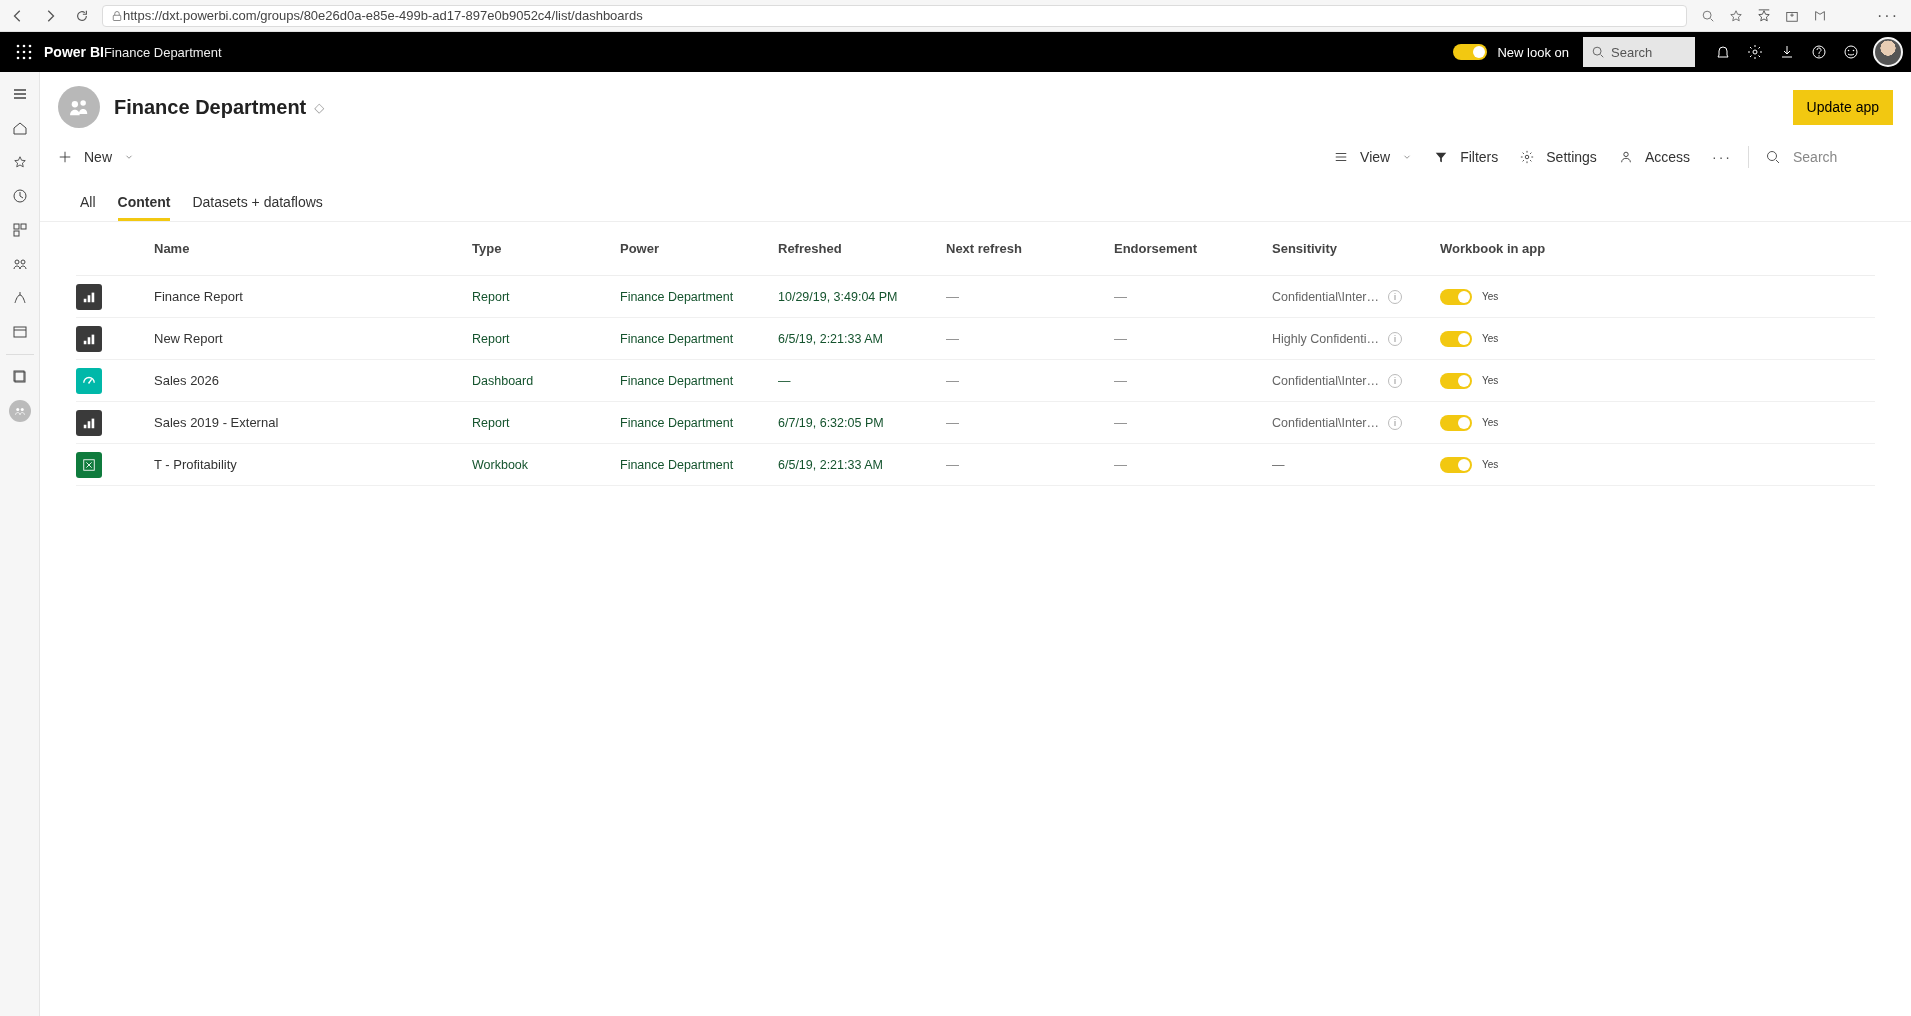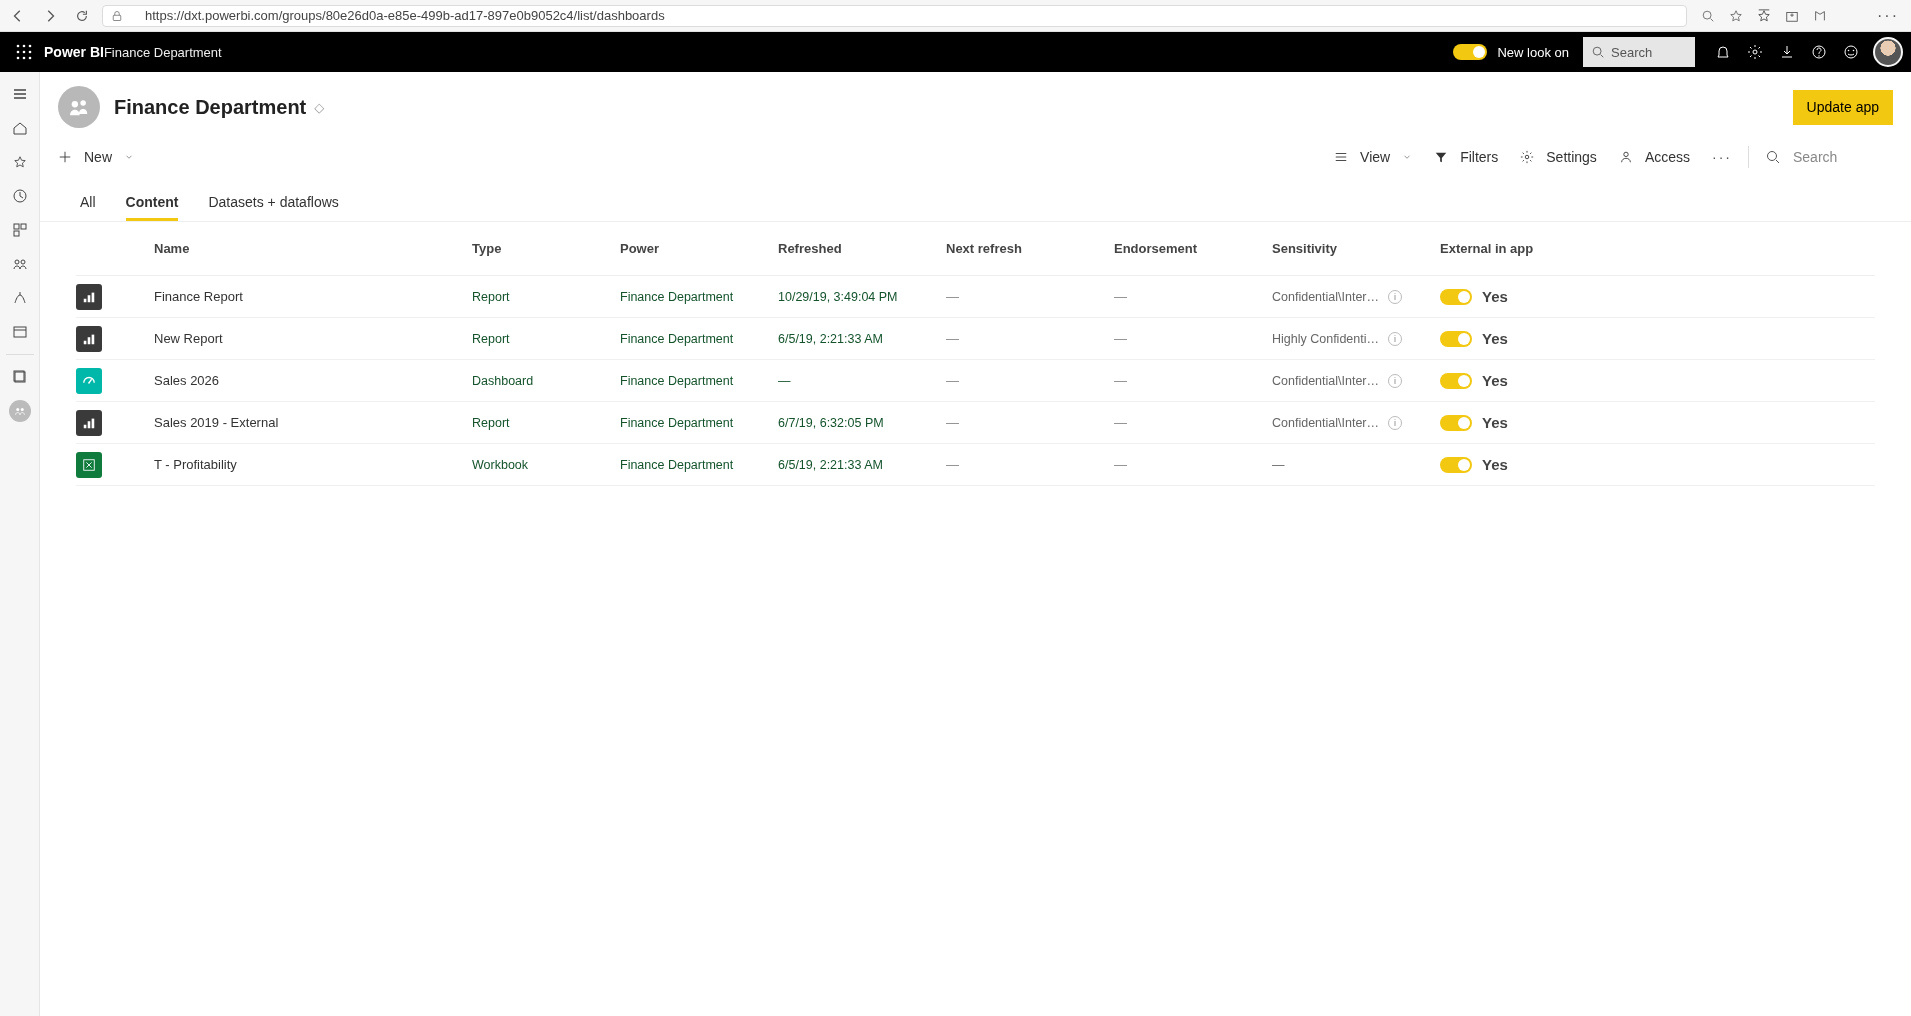--- a/index.html
+++ b/index.html
@@ -1,21 +1,21 @@
 <!DOCTYPE html>
 <html><head>
 <meta charset="utf-8">
 <style>
 * { box-sizing: border-box; margin: 0; padding: 0; font-family: "Segoe UI", sans-serif; }
 body { background:#fff; overflow:hidden; }
 
 
 .browser-bar { height:32px; display:flex; align-items:center; padding:0 6px; gap:8px; border-bottom:1px solid #e0e0e0; background:#f6f6f6; }
 .browser-bar .nav-ico { width:24px; height:24px; display:flex; align-items:center; justify-content:center; color:#555; cursor:pointer; }
-.browser-bar .addr { flex:1; display:flex; align-items:center; gap:22px; background:#fff; border:1px solid #dcdcdc; border-radius:4px; height:22px; padding:0 8px; font-size:13px; color:#444; }
+.browser-bar .addr { flex:1; display:flex; align-items:center; gap:0; background:#fff; border:1px solid #dcdcdc; border-radius:4px; height:22px; padding:0 8px; font-size:13px; color:#444; }
 .browser-bar .right-icons { display:flex; align-items:center; gap:14px; padding:0 6px; color:#555; }
 .browser-bar svg, .topbar svg, .toolbar svg, .leftnav svg, .page-header svg { display:block; }
 
 
 .topbar { height:40px; background:#000; color:#fff; display:flex; align-items:center; padding:0 8px; }
 .topbar .waffle { width:32px; height:32px; display:flex; align-items:center; justify-content:center; cursor:pointer; }
 .topbar .brand { font-size:14px; font-weight:600; margin-left:4px; }
 .topbar .crumb { font-size:13px; color:#eee; }
 .topbar .spacer { flex:1; }
 .topbar .toggle { width:34px; height:16px; background:#f2c811; border-radius:8px; position:relative; margin-right:10px; cursor:pointer; }
@@ -45,41 +45,41 @@
 
 .toolbar { display:flex; align-items:center; padding:18px 18px 10px 18px; font-size:14px; color:#333; }
 .toolbar .tool { display:flex; align-items:center; gap:12px; cursor:pointer; }
 .toolbar .gap { width:22px; }
 .toolbar .spacer { flex:1; }
 .toolbar .sep { width:1px; height:22px; background:#ddd; margin:0 16px; }
 .toolbar input.search { border:none; outline:none; font-size:14px; width:100px; color:#444; }
 .toolbar input.search::placeholder { color:#888; }
 
 
-.tabs { display:flex; gap:30px; padding:0 40px; border-bottom:1px solid #eee; font-size:14px; margin-top:8px; }
+.tabs { display:flex; gap:22px; padding:0 40px; border-bottom:1px solid #eee; font-size:14px; margin-top:8px; }
 .tabs .tab { padding:8px 0; cursor:pointer; color:#333; }
 .tabs .tab.active { font-weight:600; border-bottom:3px solid #f2c811; }
 
 
 .grid { padding:0 36px; }
 .grid .head, .grid .row { display:grid; grid-template-columns:50px 290px 120px 130px 140px 140px 130px 140px 170px; align-items:center; font-size:13px;gap:28px; }
 .grid .head { color:#444; font-weight:600; height:54px; border-bottom:1px solid #eee; }
 .grid .row { height:42px; border-bottom:1px solid #f0f0f0; color:#333; }
 .grid .row .muted { color:#14532d; font-size:12.5px; }
 .grid .row .dash { color:#888; }
 .type-ico { width:26px; height:26px; border-radius:3px; display:flex; align-items:center; justify-content:center; color:#fff; }
 .type-report { background:#3a3a3a; }
 .type-dashboard { background:#00b8a9; }
 .type-workbook { background:#0f7b3d; }
 .sens { display:flex; align-items:center; gap:6px; color:#666; font-size:12.5px; }
 .sens .info { width:14px;height:14px;border:1px solid #bbb;border-radius:50%;display:flex;align-items:center;justify-content:center;font-size:9px;color:#888; }
 .incl { display:flex; align-items:center; gap:10px; }
 .incl .sw { width:32px;height:16px;background:#f2c811;border-radius:8px;position:relative;cursor:pointer; }
 .incl .sw::after { content:"";position:absolute;right:2px;top:2px;width:12px;height:12px;background:#fff;border-radius:50%; }
-.incl .lbl { font-size:15px; color:#444;font-weight:bold; }
+.incl .lbl { font-size:10px; color:#444; }
 
 .ellip { white-space:nowrap; overflow:hidden; text-overflow:ellipsis; max-width:110px; }
 </style>
 </head>
 <body>
 
 <div class="browser-bar">
   <div class="nav-ico">
       <svg width="14" height="14" viewBox="0 0 16 16">
         <path d="M10 2 4 8l6 6" stroke="currentColor" fill="none" stroke-width="1.5"></path>
@@ -347,21 +347,21 @@
     <div class="grid">
       <div class="head">
         <div></div>
         <div>Name</div>
         <div>Type</div>
         <div>Power</div>
         <div>Refreshed</div>
         <div>Next refresh</div>
         <div>Endorsement</div>
         <div>Sensitivity</div>
-        <div>External in app</div>
+        <div>Workbook in app</div>
       </div>
       <div id="rows">
           <div class="row">
             <div>
               <div class="type-ico type-report">
                 <svg width="14" height="14" viewBox="0 0 16 16">
                   <rect x="2" y="10" width="3" height="4" fill="#fff"></rect>
                   <rect x="6.5" y="6" width="3" height="8" fill="#fff"></rect>
                   <rect x="11" y="3" width="3" height="11" fill="#fff"></rect>
                 </svg>

